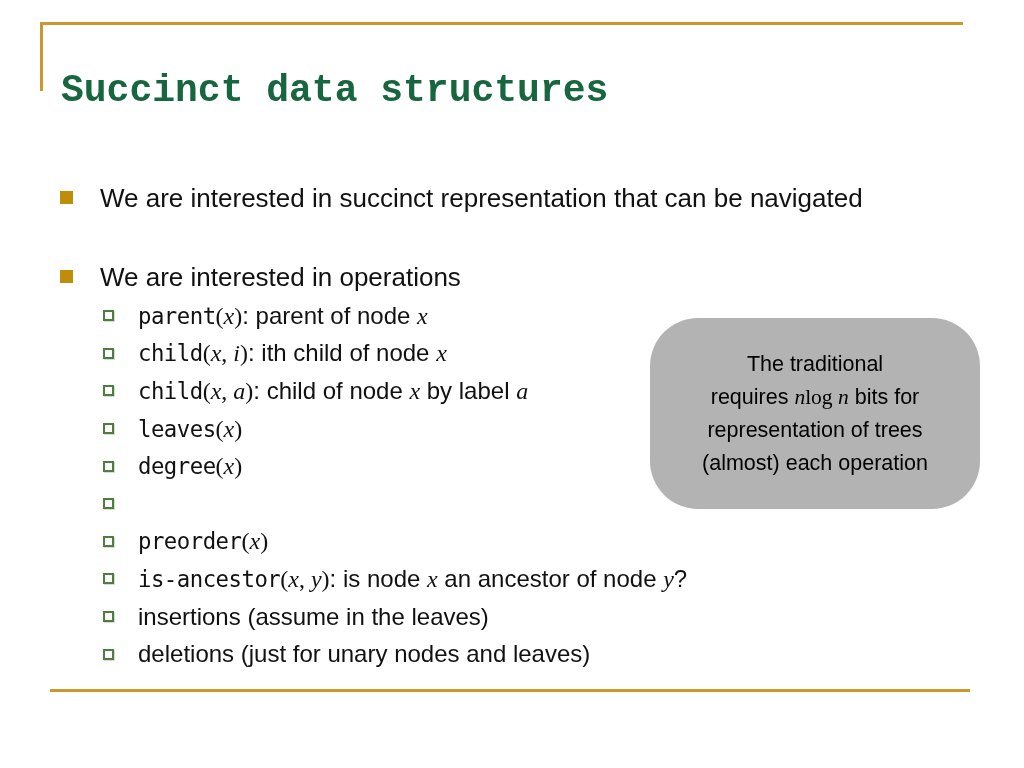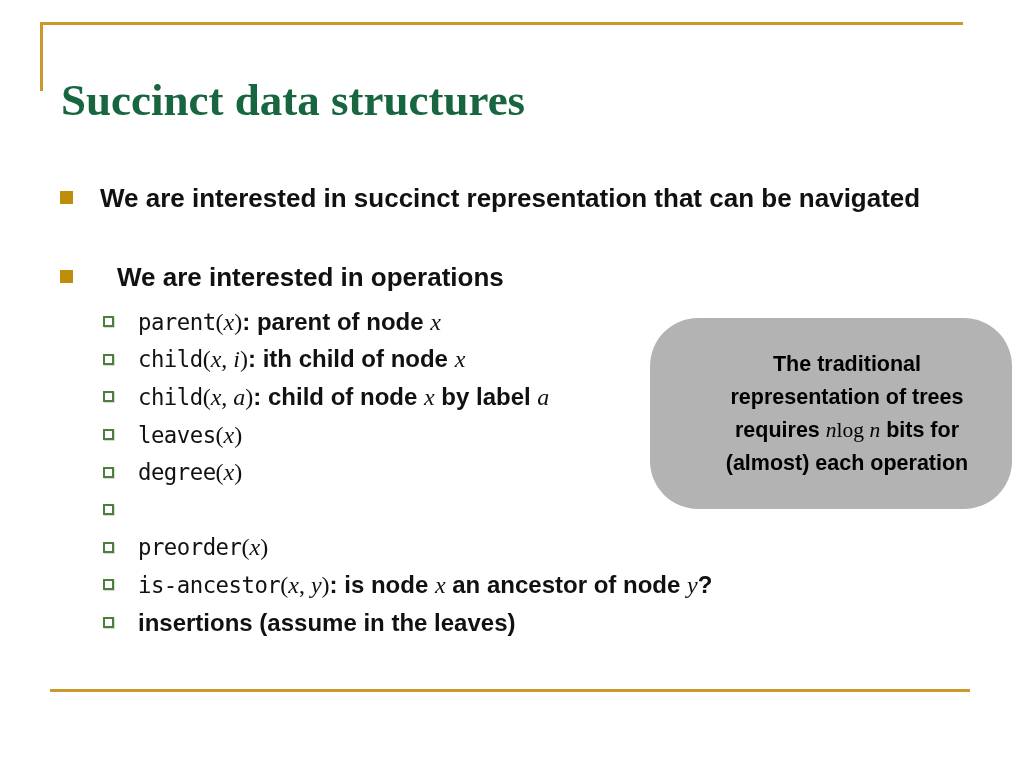--- a/index.html
+++ b/index.html
@@ -26,77 +26,76 @@
   .vert-line{
     position:absolute;left:40px;top:22px;width:3px;height:69px;
     background:var(--accent-gold);
   }
   .bottom-line{
     position:absolute;left:50px;top:689px;width:920px;height:3px;
     background:var(--accent-gold);
   }
   .slide-title{
     position:absolute;left:61px;top:44px;
-    font-family:Liberation Serif, serif;
-    font-size:45px;
+    font-family:Liberation Mono, monospace;
+    font-size:38px;
     color:var(--title-green);
     letter-spacing:0px;
     white-space:nowrap;
     text-align:right;
   }
   .content{
     position:absolute;left:60px;top:183px;width:900px;
   }
   .bullet-row{
     display:flex;align-items:flex-start;
     font-size:26px;
     margin-bottom:48px;
   }
-  .bullet-row:last-child{margin-bottom:0;gap:17px;}
+  .bullet-row:last-child{margin-bottom:0;}
   .bullet-marker{
     flex:0 0 auto;
     width:13px;height:13px;
     background:var(--bullet-gold);
     margin-top:8px;
     margin-right:27px;
   }
   .op-list{
-    margin-top:10px;
+    margin-top:4px;
   }
   .op-row{
     display:flex;align-items:center;
     height:37.6px;
     font-size:24px;
     margin-left:43px;
     white-space:nowrap;
   }
   .op-marker{
     flex:0 0 auto;
     width:11px;height:11px;
     box-sizing:border-box;
     border:2px solid var(--subbullet-green);
     background:#ffffff;
     box-shadow:1px 1px 0 rgba(0,0,0,0.15);
     margin-right:24px;
   }
-  .seg-sans{font-family:"Liberation Sans",sans-serif;font-weight:bold;}
+  .seg-sans{font-family:"Liberation Sans",sans-serif;}
   .seg-mono{font-family:"DejaVu Sans Mono",monospace;font-size:0.93em;letter-spacing:-0.5px;}
   .seg-ser{font-family:"Liberation Serif",serif;}
   .seg-var{font-family:"Liberation Serif",serif;font-style:italic;}
   .callout{
     position:absolute;left:650px;top:318px;width:330px;height:191px;
     background:var(--callout-gray);
     border-radius:48px;
     display:flex;flex-direction:column;
     align-items:center;justify-content:center;
     text-align:left;
     font-size:21.5px;
     line-height:33px;
     color:#000;
-    padding-left:32px;
   }
 </style>
 </head>
 <body>
 
 <div class="top-line"></div>
 <div class="vert-line"></div>
 
 <h1 class="slide-title">Succinct data structures</h1>
 
@@ -140,23 +139,27 @@
         <span><span class="seg-mono">preorder</span><span class="seg-ser">(</span><span class="seg-var">x</span><span class="seg-ser">)</span></span>
       </div>
       <div class="op-row">
         <span class="op-marker"></span>
         <span><span class="seg-mono">is-ancestor</span><span class="seg-ser">(</span><span class="seg-var">x</span><span class="seg-ser">, </span><span class="seg-var">y</span><span class="seg-ser">)</span><span class="seg-sans">: is node </span><span class="seg-var">x</span><span class="seg-sans"> an ancestor of node </span><span class="seg-var">y</span><span class="seg-sans">?</span></span>
       </div>
       <div class="op-row">
         <span class="op-marker"></span>
         <span><span class="seg-sans">insertions (assume in the leaves)</span></span>
       </div>
+      <div class="op-row">
+        <span class="op-marker"></span>
+        <span><span class="seg-sans">deletions (just for unary nodes and leaves)</span></span>
+      </div>
     </div>
 </div>
 
 <div class="callout" id="callout-box">
     <div><span class="seg-sans">The traditional</span></div>
+    <div><span class="seg-sans">requires </span><span class="seg-var">n</span><span class="seg-ser">log </span><span class="seg-var">n</span><span class="seg-sans"> bits for</span></div>
     <div><span class="seg-sans">representation of trees</span></div>
-    <div><span class="seg-sans">requires </span><span class="seg-var">n</span><span class="seg-ser">log </span><span class="seg-var">n</span><span class="seg-sans"> bits for</span></div>
     <div><span class="seg-sans">(almost) each operation</span></div>
   </div>
 
 <div class="bottom-line"></div>
 
 </body></html>

